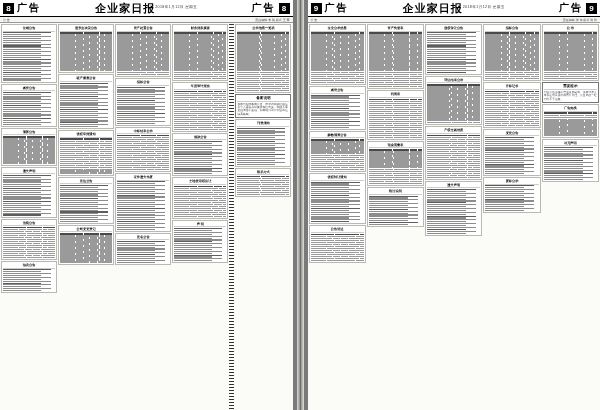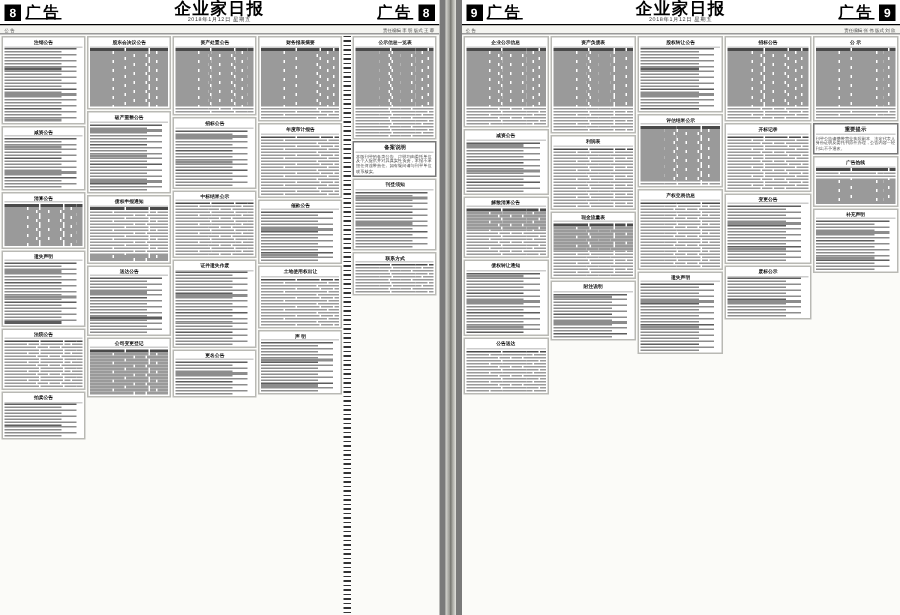--- a/index.html
+++ b/index.html
@@ -5,24 +5,24 @@
   html,body{margin:0;padding:0;background:#6e6e6e;}
   body{width:600px;height:410px;overflow:hidden;font-family:"Liberation Sans",sans-serif;}
   .spread{position:relative;width:600px;height:410px;display:flex;gap:4px;padding:0;box-sizing:border-box;background:#7a7a7a;}
   .page{position:relative;background:#fbfbf8;flex:1 1 0;height:410px;box-sizing:border-box;overflow:hidden;}
   .page-inner{position:absolute;inset:0;display:flex;flex-direction:column;}
 
   
   .masthead{height:17px;display:flex;align-items:center;justify-content:space-between;padding:0 3px;box-sizing:border-box;border-bottom:1.4px solid #000;background:#fff;}
   .mh-left,.mh-right{display:flex;align-items:center;gap:3px;}
   .folio{width:11px;height:11px;background:#000;color:#fff;font-size:8px;line-height:11px;text-align:center;font-weight:bold;}
-  .ad-word{font-size:10px;font-weight:bold;letter-spacing:2px;color:#000;text-decoration:underline;}
+  .ad-word{font-size:10px;font-weight:bold;letter-spacing:2px;color:#000;}
   .paper-title{font-size:11px;font-weight:bold;letter-spacing:1px;color:#000;font-family:"Liberation Serif",serif;}
   .paper-sub{font-size:3.6px;color:#333;letter-spacing:.4px;text-align:center;}
-  .title-wrap{display:flex;flex-direction:column;align-items:center;line-height:1.1;}
+  .title-wrap{display:flex;align-items:center;line-height:1.1;}
 
   
   .subbar{height:6px;border-bottom:.6px solid #999;display:flex;align-items:center;justify-content:space-between;padding:0 3px;box-sizing:border-box;font-size:3px;color:#444;background:#f4f4f0;}
 
   
   .cols{flex:1;display:flex;gap:1px;padding:1px;box-sizing:border-box;}
   .col{flex:1 1 0;display:flex;flex-direction:column;gap:1px;min-width:0;}
   .blk{border:.5px solid #b9b9b4;background:#fff;padding:1px;box-sizing:border-box;overflow:hidden;}
   .blk-t{font-size:3.2px;font-weight:bold;color:#111;text-align:center;border-bottom:.5px solid #ccc;padding-bottom:.5px;margin-bottom:.7px;white-space:nowrap;overflow:hidden;}
   .lines{display:flex;flex-direction:column;gap:.8px;}

